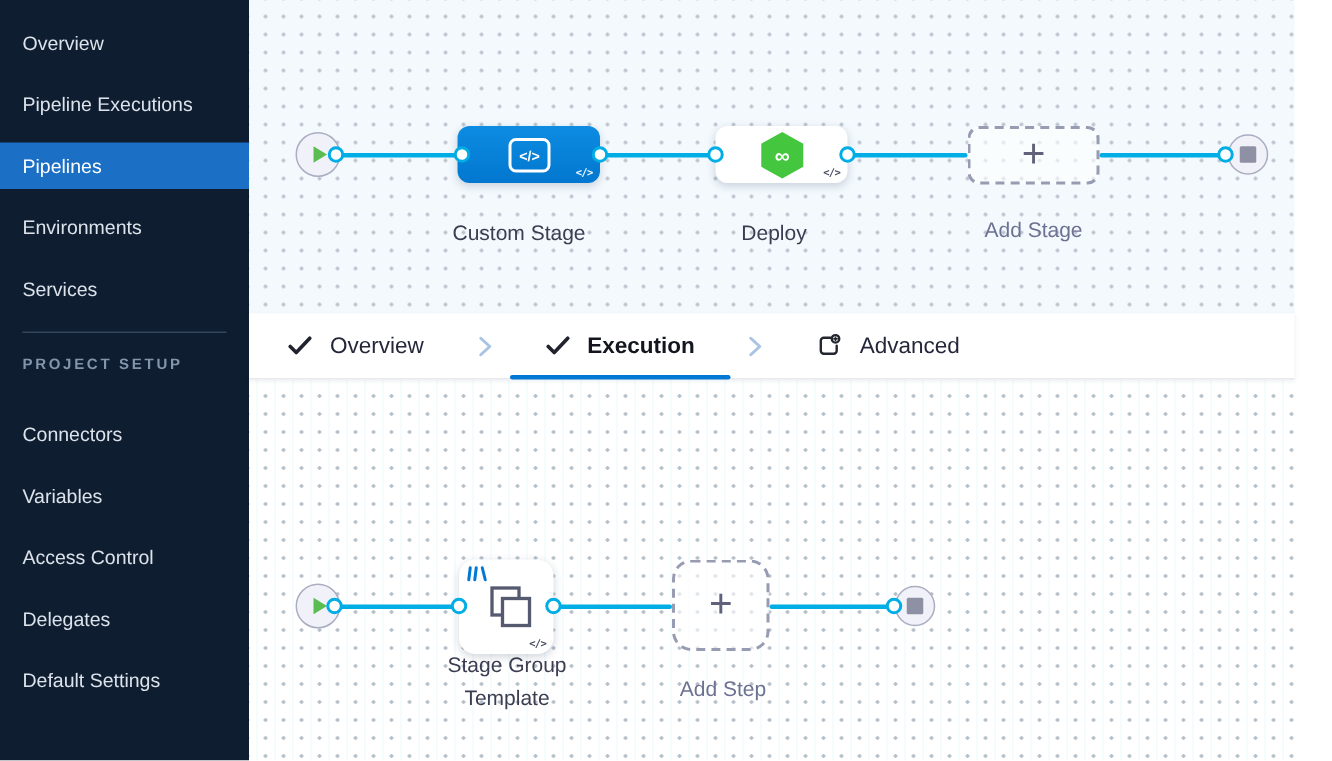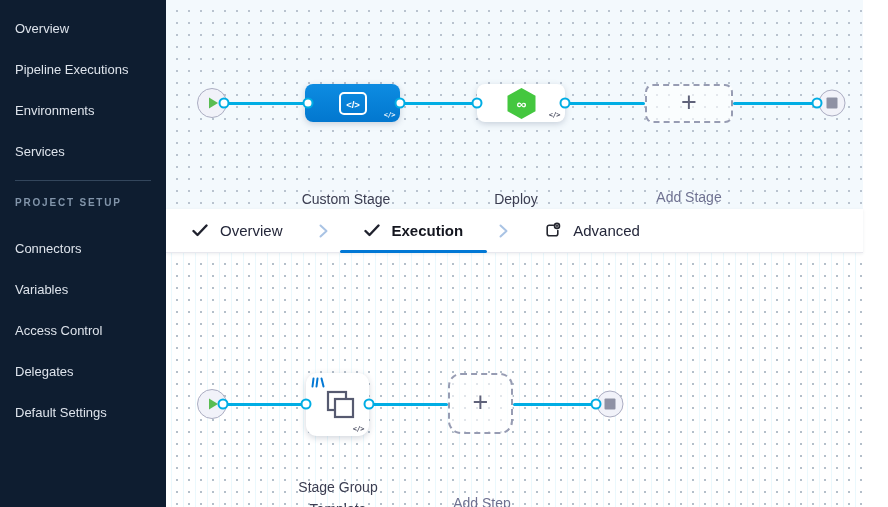--- a/index.html
+++ b/index.html
@@ -103,36 +103,39 @@
   .add-box {
     position:absolute; border:2px dashed #979cb3; border-radius:8px;
     background:rgba(255,255,255,0.6); display:flex; align-items:center;
     justify-content:center; cursor:pointer;
   }
   .add-box.sq { border-radius:13px; }
   .plus-glyph { font-size:27px; font-weight:300; color:#5f627a; line-height:1; margin-top:-2px; }
 
   .node-label {
     position:absolute; transform:translateX(-50%); text-align:center;
-    font-size:14px; color:#3b3d51; white-space:nowrap;margin-top:44px;
+    font-size:14px; color:#3b3d51; white-space:nowrap;
   }
   .node-label.gray { color:#6e7191; }
   .node-label.wrap { white-space:normal; width:110px; line-height:1.55; }
 </style>
 </head>
 <body>
 
 <div class="app">
 
   <aside class="sidebar">
     <div class="nav-item">
         <span>Overview</span>
       </div>
     <div class="nav-item">
         <span>Pipeline Executions</span>
+      </div>
+    <div class="nav-item active">
+        <span>Pipelines</span>
       </div>
     <div class="nav-item">
         <span>Environments</span>
       </div>
     <div class="nav-item">
         <span>Services</span>
       </div>
     <div class="sidebar-divider"></div>
     <div class="section-label">PROJECT SETUP</div>
     <div class="nav-item">

